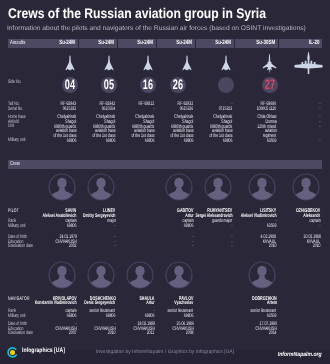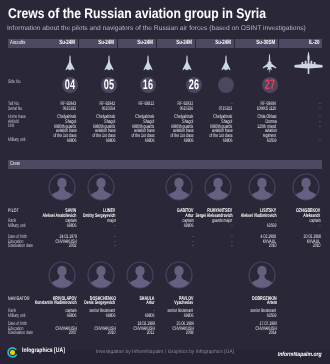--- a/index.html
+++ b/index.html
@@ -115,21 +115,21 @@
     </div>
 <div class="circ" style="left:61.5px;top:77px;width:16px;height:16px;">
       <span style="color:#ffffff">04</span>
     </div>
 <div class="circ" style="left:100.5px;top:77px;width:16px;height:16px;">
       <span style="color:#ffffff">05</span>
     </div>
 <div class="circ" style="left:139.5px;top:77px;width:16px;height:16px;">
       <span style="color:#ffffff">16</span>
     </div>
-<div class="circ" style="left:186px;top:77px;width:16px;height:16px;">
+<div class="circ" style="left:170px;top:77px;width:16px;height:16px;">
       <span style="color:#ffffff">26</span>
     </div>
 <div class="circ" style="left:217.5px;top:77px;width:16px;height:16px;">
       <span style="color:#ffffff"></span>
     </div>
 <div class="circ" style="left:261.5px;top:77px;width:16px;height:16px;">
       <span style="color:#e0415e">27</span>
     </div>
 <div class="rl" style="top:80px">Side No.</div>
 <div class="rl" style="top:102px">Tail No.</div>

